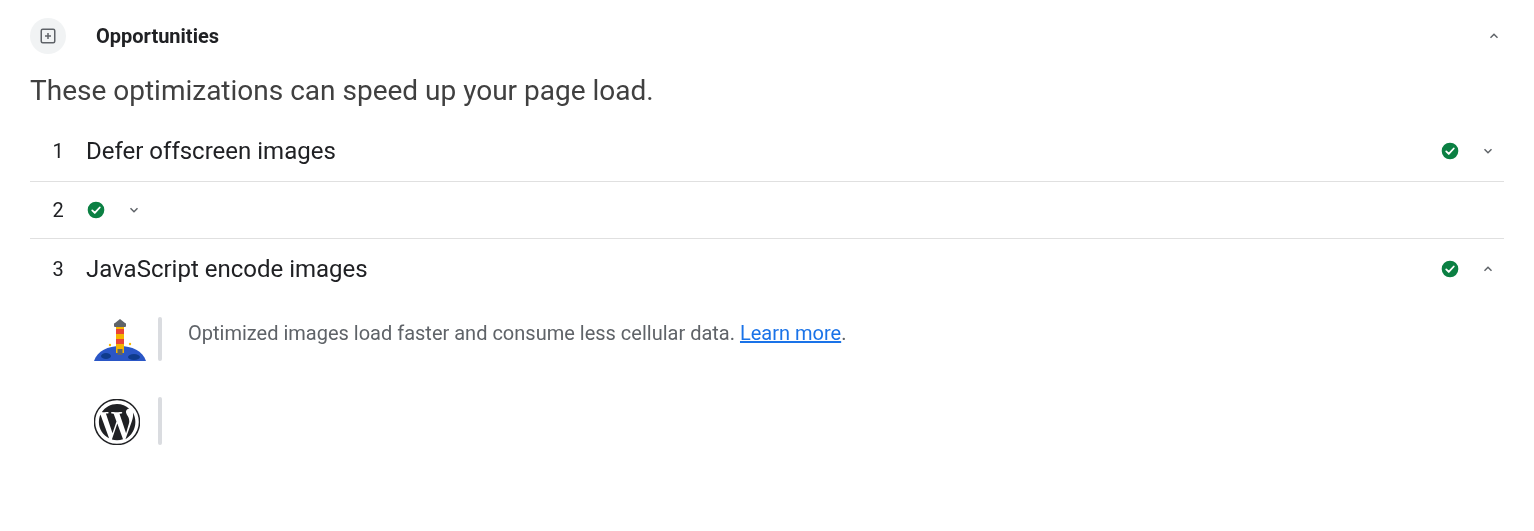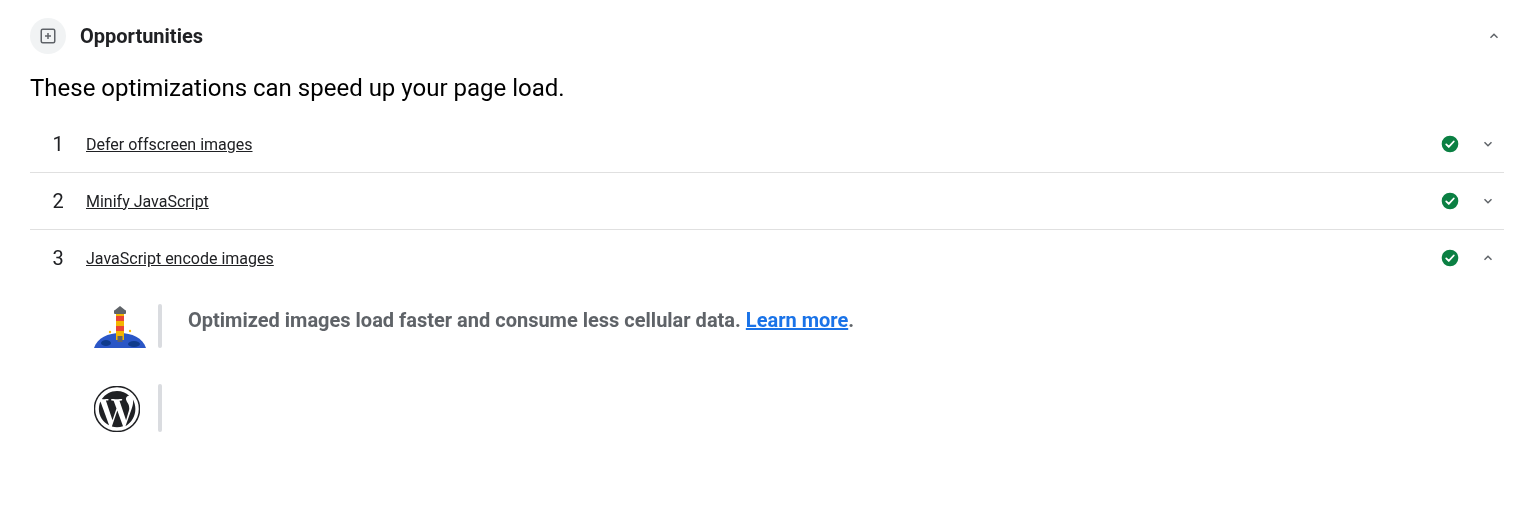--- a/index.html
+++ b/index.html
@@ -5,21 +5,21 @@
     * { box-sizing: border-box; margin: 0; padding: 0; }
     body {
       font-family: Roboto, Arial, sans-serif;
       background: #fff;
       color: #202124;
       padding: 10px 30px 30px 30px;
     }
     .section-header {
       display: flex;
       align-items: center;
-      gap: 14px;
+      gap: 30px;
       padding: 8px 0;
     }
     .section-icon-wrap {
       width: 36px;
       height: 36px;
       border-radius: 50%;
       background: #f1f3f4;
       display: flex;
       align-items: center;
       justify-content: center;
@@ -33,43 +33,42 @@
     }
     .chevron {
       color: #5f6368;
       display: inline-flex;
       align-items: center;
       justify-content: center;
       width: 20px;
       height: 20px;
     }
     .section-subtext {
-      color: #000000;
-      font-size: 24px;
+      color: #404040;
+      font-size: 28px;
       padding: 12px 0 14px 0;
     }
     .opportunity-row {
       display: flex;
       align-items: center;
       border-top: 1px solid #e0e0e0;
       padding: 16px 0;
       gap: 0;
     }
     .opportunity-row.first { border-top: none; }
     .row-index {
       width: 56px;
       text-align: center;
       font-size: 20px;
       color: #202124;
     }
     .row-title {
       flex: 1;
-      font-size: 16px;
-      color: #202124;
-      text-decoration: underline;
+      font-size: 24px;
+      color: #202124;
     }
     .row-right {
       display: flex;
       align-items: center;
       gap: 18px;
       padding-right: 6px;
     }
     .check-icon {
       width: 20px;
       height: 20px;
@@ -94,21 +93,20 @@
       align-self: stretch;
       margin-right: 26px;
       border-radius: 2px;
     }
     .detail-text {
       flex: 1;
       font-size: 20px;
       color: #5f6368;
       line-height: 1.45;
       padding: 2px 40px 2px 0;
-      font-weight: bold;
     }
     .learn-more {
       color: #1a73e8;
       text-decoration: underline;
       cursor: pointer;
     }
     .lighthouse-svg {
       width: 52px;
       height: 42px;
     }
@@ -150,21 +148,20 @@
     <span class="chevron">
       <svg width="14" height="14" viewBox="0 0 24 24" fill="none" stroke="#5f6368" stroke-width="2.5">
           <polyline points="6 9 12 15 18 9"></polyline>
         </svg>
     </span>
   </div>
 </div>
 
 <div class="opportunity-row">
   <div class="row-index">2</div>
-  <div class="row-title">Minify JavaScript</div>
   <div class="row-right">
     <svg class="check-icon" viewBox="0 0 24 24">
         <circle cx="12" cy="12" r="10" fill="#0b8043"></circle>
         <polyline points="7.5 12.5 10.5 15.5 16.5 9" fill="none" stroke="#fff" stroke-width="2.2" stroke-linecap="round" stroke-linejoin="round"></polyline>
       </svg>
     <span class="chevron">
       <svg width="14" height="14" viewBox="0 0 24 24" fill="none" stroke="#5f6368" stroke-width="2.5">
           <polyline points="6 9 12 15 18 9"></polyline>
         </svg>
     </span>

